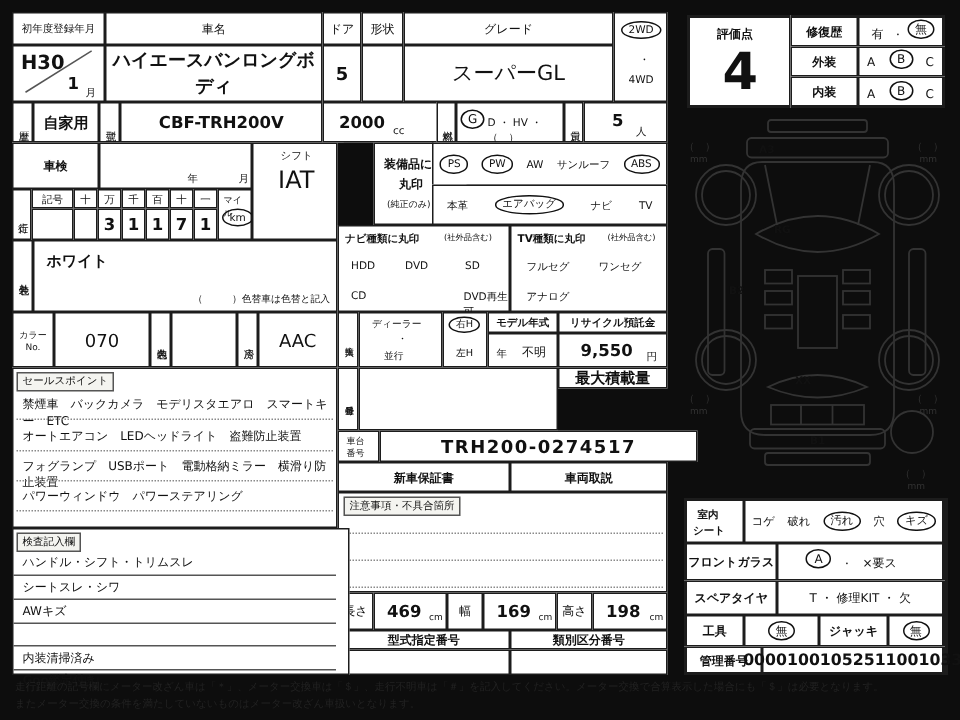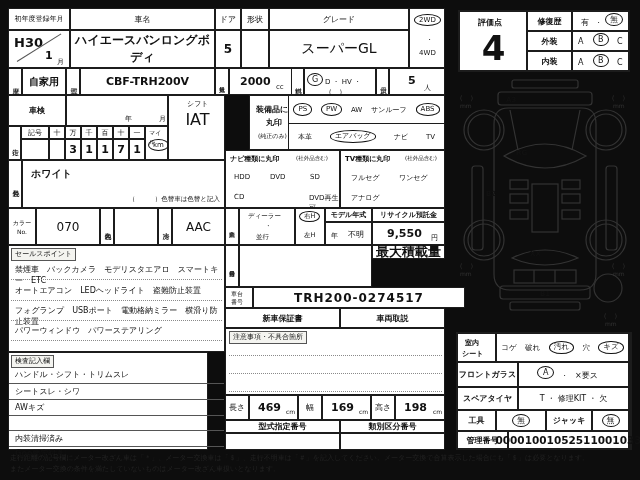--- a/index.html
+++ b/index.html
@@ -46,21 +46,21 @@
     <span class="circ txt" style="left:4px;top:5px;font-size:7px;">2WD</span>
     <span class="txt lbl" style="left:16px;top:26px;">・</span>
     <span class="txt" style="left:9px;top:40px;font-size:7px;">4WD</span>
   </div>
 
   <div class="c cen vert lbl" style="left:8px;top:68px;width:14px;height:27px;">車歴</div>
   <div class="c cen" style="left:22px;top:68px;width:44px;height:27px;font-size:10px;font-weight:bold;">自家用</div>
   <div class="c cen vert lbl" style="left:66px;top:68px;width:14px;height:27px;">型式</div>
   <div class="c cen" style="left:80px;top:68px;width:135px;height:27px;font-size:11px;font-weight:bold;">CBF-TRH200V</div>
   <div class="c cen vert" style="left:215px;top:68px;width:14px;height:27px;font-size:6px;">排気量</div>
-  <div class="c" style="left:229px;top:68px;width:84px;height:27px;">
+  <div class="c" style="left:215px;top:68px;width:84px;height:27px;">
     <span class="txt" style="left:10px;top:6px;font-size:11px;font-weight:bold;">2000</span>
     <span class="txt" style="left:46px;top:14px;font-size:7px;">cc</span>
   </div>
   <div class="c cen vert lbl" style="left:291px;top:68px;width:13px;height:27px;">燃料</div>
   <div class="c" style="left:304px;top:68px;width:72px;height:27px;">
     <span class="circ txt" style="left:2px;top:4px;font-size:8px;">G</span>
     <span class="txt" style="left:20px;top:8px;font-size:7px;">D ・ HV ・（　）</span>
   </div>
   <div class="c cen vert lbl" style="left:376px;top:68px;width:13px;height:27px;">定員</div>
   <div class="c" style="left:389px;top:68px;width:56px;height:27px;">
@@ -163,21 +163,21 @@
     <span class="txt" style="left:22px;top:6px;font-size:8px;">不明</span>
   </div>
   <div class="c cen" style="left:372px;top:208px;width:73px;height:14px;font-size:7px;font-weight:bold;">リサイクル預託金</div>
   <div class="c" style="left:372px;top:222px;width:73px;height:23px;">
     <span class="txt" style="left:14px;top:4px;font-size:11px;font-weight:bold;">9,550</span>
     <span class="txt" style="left:58px;top:10px;font-size:7px;">円</span>
   </div>
 
   <div class="c cen vert" style="left:225px;top:245px;width:14px;height:42px;font-size:6px;">登録番号</div>
   <div class="c" style="left:239px;top:245px;width:133px;height:42px;"></div>
-  <div class="c cen" style="left:372px;top:245px;width:73px;height:14px;font-size:13px;font-weight:bold;">最大積載量</div>
+  <div class="c cen" style="left:372px;top:245px;width:73px;height:14px;font-size:10px;font-weight:bold;">最大積載量</div>
 
   <div class="c" style="left:225px;top:287px;width:28px;height:21px;">
     <span class="txt" style="left:5px;top:2px;font-size:6px;">車台</span>
     <span class="txt" style="left:5px;top:10px;font-size:6px;">番号</span>
   </div>
   <div class="c cen" style="left:253px;top:287px;width:212px;height:21px;font-size:12px;font-weight:bold;letter-spacing:1px;">TRH200-0274517</div>
 
   <div class="c cen lbl8" style="left:225px;top:308px;width:115px;height:20px;font-weight:bold;">新車保証書</div>
   <div class="c cen lbl8" style="left:340px;top:308px;width:105px;height:20px;font-weight:bold;">車両取説</div>
 
@@ -214,21 +214,21 @@
     <span class="txt lbl8" style="left:6px;top:18px;">禁煙車　バックカメラ　モデリスタエアロ　スマートキー　ETC</span>
     <span class="dotline" style="left:2px;top:33px;width:211px;"></span>
     <span class="txt lbl8" style="left:6px;top:39px;">オートエアコン　LEDヘッドライト　盗難防止装置</span>
     <span class="dotline" style="left:2px;top:54px;width:211px;"></span>
     <span class="txt lbl8" style="left:6px;top:59px;">フォグランプ　USBポート　電動格納ミラー　横滑り防止装置</span>
     <span class="dotline" style="left:2px;top:74px;width:211px;"></span>
     <span class="txt lbl8" style="left:6px;top:79px;">パワーウィンドウ　パワーステアリング</span>
     <span class="dotline" style="left:2px;top:94px;width:211px;"></span>
   </div>
 
-  <div class="c" style="left:8px;top:352px;width:200px;height:98px;">
+  <div class="c" style="left:8px;top:352px;width:225px;height:98px;">
     <span class="tag" style="left:2px;top:2px;">検査記入欄</span>
     <span class="txt lbl8" style="left:6px;top:16px;font-family:Liberation Serif, serif;">ハンドル・シフト・トリムスレ</span>
     <span class="solline" style="left:0;top:30px;width:215px;"></span>
     <span class="txt lbl8" style="left:6px;top:33px;">シートスレ・シワ</span>
     <span class="solline" style="left:0;top:46px;width:215px;"></span>
     <span class="txt lbl8" style="left:6px;top:49px;">AWキズ</span>
     <span class="solline" style="left:0;top:62px;width:215px;"></span>
     <span class="txt lbl8" style="left:22px;top:64px;margin-top:32px;">各小A小U</span>
     <span class="solline" style="left:0;top:77px;width:215px;"></span>
     <span class="txt lbl8" style="left:6px;top:80px;">内装清掃済み</span>

